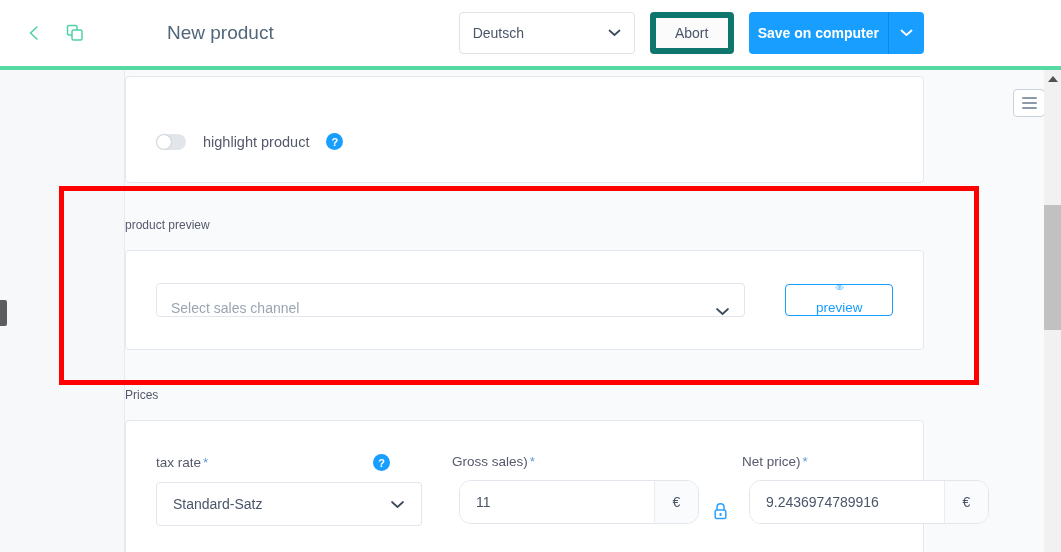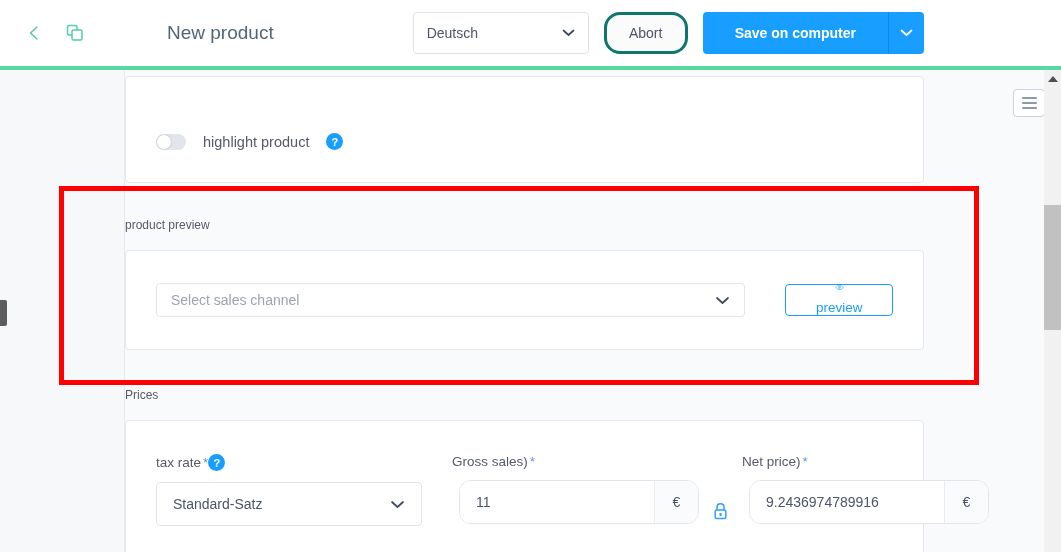--- a/index.html
+++ b/index.html
@@ -76,43 +76,43 @@
     justify-content: space-between;
     padding: 0 13px;
     font-size: 14px;
     color: #4a5568;
     cursor: pointer;
   }
 
   .btn-abort {
     width: 84px;
     height: 42px;
-    border: 3px solid #0f766e;
-    border-radius: 16px;
+    border: 6px solid #0f766e;
+    border-radius: 4px;
     background: #fbfbfc;
     font-size: 14px;
     color: #4a5568;
     font-family: "Liberation Sans", sans-serif;
     cursor: pointer;
   }
 
   .btn-save-group {
     display: flex;
     height: 42px;
     border-radius: 4px;
     overflow: hidden;
   }
 
   .btn-save {
     background: #189eff;
     color: #fff;
     border: none;
     font-size: 14px;
     font-weight: bold;
-    padding: 0 32px;
+    padding: 0 9px;
     height: 42px;
     cursor: pointer;
     font-family: "Liberation Sans", sans-serif;
     white-space: nowrap;
   }
 
   .btn-save-caret {
     background: #189eff;
     border: none;
     border-left: 1px solid #0d8ae8;
@@ -264,21 +264,21 @@
     gap: 40px;
   }
 
   .select-channel {
     width: 592px;
     height: 34px;
     border: 1px solid #e2e6ec;
     border-radius: 4px;
     background: #fff;
     display: flex;
-    align-items: center;
+    align-items: flex-end;
     justify-content: space-between;
     padding: 0 14px;
     cursor: pointer;
   }
   .select-channel .ph {
     font-size: 14px;
     color: #9aa5b3;
   }
 
   .btn-preview {
@@ -322,21 +322,21 @@
     margin-bottom: 11px;
     display: flex;
     align-items: center;
     white-space: nowrap;
   }
   .req { color: #5b9bd5; margin-left: 2px; }
 
   .label-row {
     display: flex;
     align-items: center;
-    justify-content: flex-start;
+    justify-content: space-between;
     width: 234px;
     margin-bottom: 11px;
   }
   .label-row .field-label { margin-bottom: 0; }
 
   .select-tax {
     width: 266px;
     height: 44px;
     border: 1px solid #e2e6ec;
     border-radius: 4px;

